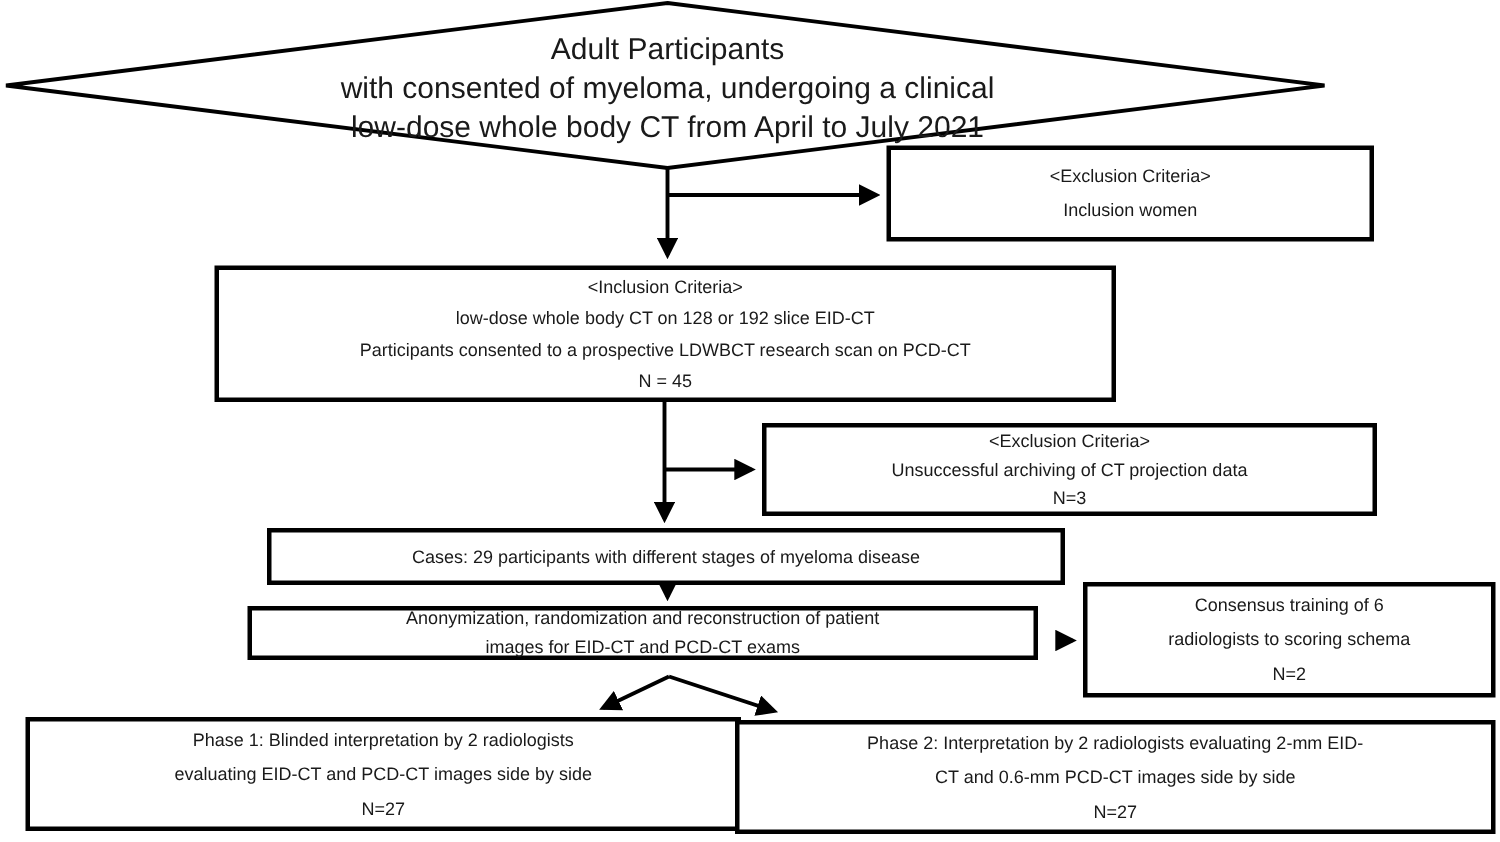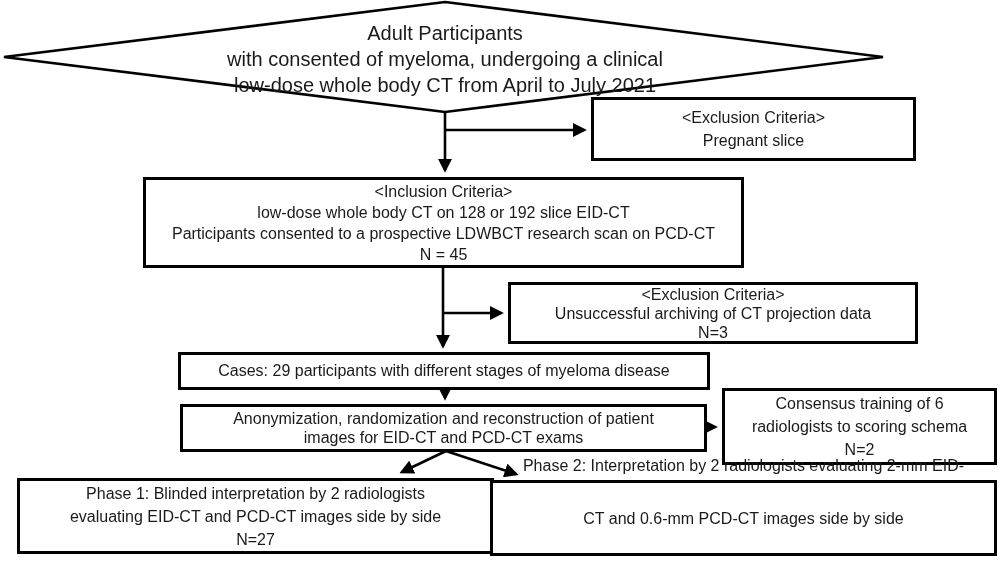--- a/index.html
+++ b/index.html
@@ -24,45 +24,45 @@
   .flow-box {
     position: absolute;
     box-sizing: border-box;
     border: 3px solid #000000;
     background: #ffffff;
     display: flex;
     flex-direction: column;
     align-items: center;
     justify-content: center;
     text-align: center;
-    font-size: 16px;
+    font-size: 12px;
     color: #1a1a1a;
   }
   .flow-box .line { white-space: nowrap; }
 
   #diamond-text {
     position: absolute;
     left: 145px;
     top: 20px;
     width: 600px;
     text-align: center;
     font-size: 20px;
     line-height: 26px;
     color: #1a1a1a;
   }
   #diamond-text .line { white-space: nowrap; }
 
   #box-exclusion1   { left: 591px; top: 97px;  width: 325px; height: 64px; line-height: 23px; }
   #box-inclusion    { left: 143px; top: 177px; width: 601px; height: 91px; line-height: 21px; }
   #box-exclusion2   { left: 508px; top: 282px; width: 410px; height: 62px; line-height: 19px; }
   #box-cases        { left: 178px; top: 352px; width: 532px; height: 38px; line-height: 20px; }
-  #box-anonymization{ left: 180px; top: 404px; width: 527px; height: 48px; line-height: 19.5px; }
+  #box-anonymization{ left: 165px; top: 404px; width: 527px; height: 36px; line-height: 19.5px; }
   #box-consensus    { left: 722px; top: 388px; width: 275px; height: 77px; line-height: 23px; }
   #box-phase1       { left: 17px;   top: 478px; width: 477px; height: 76px; line-height: 23px; text-align: right; }
-  #box-phase2       { left: 490px; top: 480px; width: 507px; height: 76px; line-height: 23px; gap: 30px; }
+  #box-phase2       { left: 490px; top: 480px; width: 507px; height: 76px; line-height: 23px; }
 </style>
 </head>
 <body>
 
 <div id="stage">
 
   <svg id="connector-layer" viewBox="0 0 1000 561" xmlns="http://www.w3.org/2000/svg">
     <defs>
       <marker id="arrowhead" viewBox="0 0 10 10" refX="8" refY="5" markerWidth="5.5" markerHeight="5.5" orient="auto-start-reverse">
         <path d="M 0 0 L 10 5 L 0 10 z" fill="#000000"></path>
@@ -89,21 +89,21 @@
   </svg>
 
   <div id="diamond-text">
     <div class="line">Adult Participants</div>
     <div class="line">with consented of myeloma, undergoing a clinical</div>
     <div class="line">low-dose whole body CT from April to July 2021</div>
   </div>
 
   <div class="flow-box" id="box-exclusion1">
     <div class="line">&lt;Exclusion Criteria&gt;</div>
-    <div class="line">Pregnant slice</div>
+    <div class="line">Inclusion women</div>
   </div>
 
   <div class="flow-box" id="box-inclusion">
     <div class="line">&lt;Inclusion Criteria&gt;</div>
     <div class="line">low-dose whole body CT on 128 or 192 slice EID-CT</div>
     <div class="line">Participants consented to a prospective LDWBCT research scan on PCD-CT</div>
     <div class="line">N = 45</div>
   </div>
 
   <div class="flow-box" id="box-exclusion2">

